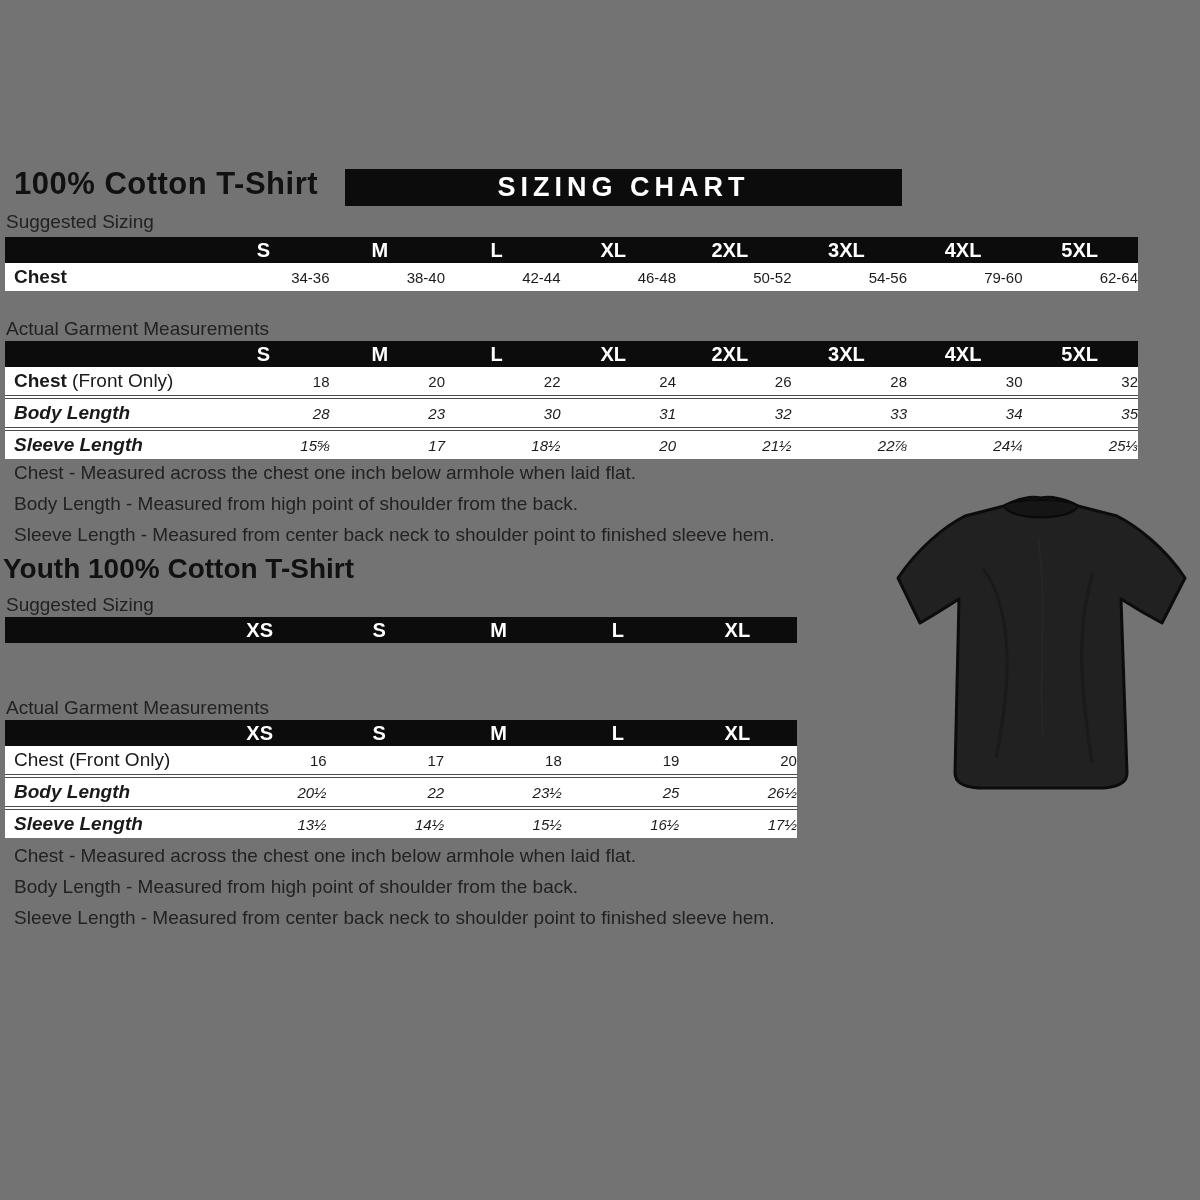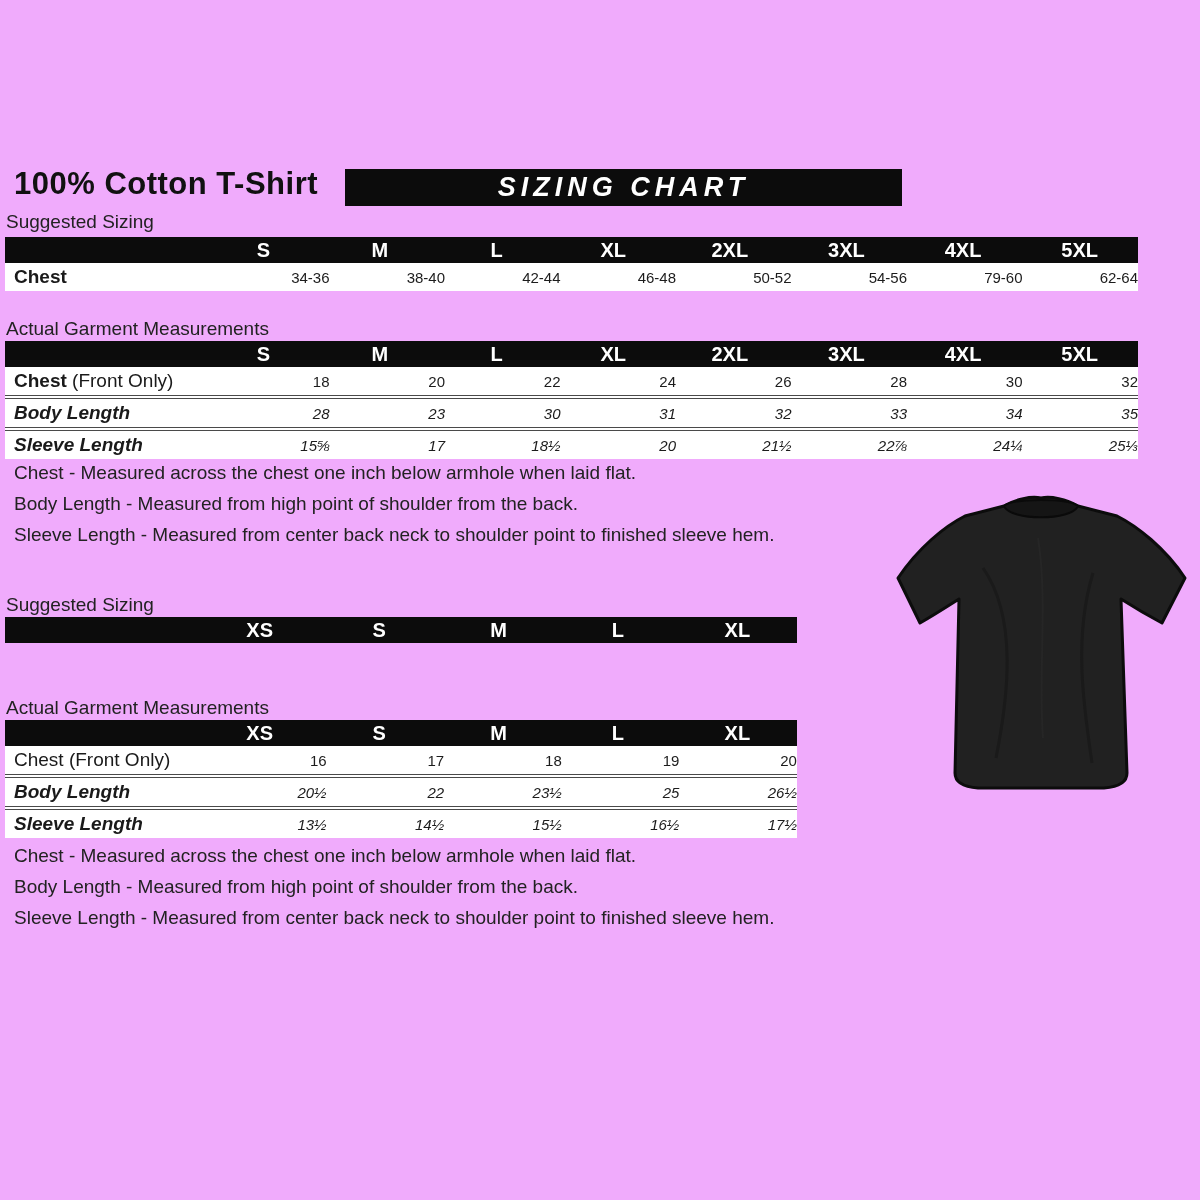--- a/index.html
+++ b/index.html
@@ -1,24 +1,24 @@
 <!DOCTYPE html>
 <html><head>
 <meta charset="utf-8">
 <style>
   html,body{margin:0;padding:0;background:#fff;}
-  #page{position:relative;width:1200px;height:1200px;background:#f0abfc;
+  #page{position:relative;width:1200px;height:1200px;background:#737373;
         font-family:"Liberation Sans", sans-serif;color:#1a1a1a;overflow:hidden;}
 
   .abs{position:absolute;}
 
   .main-title{font-size:31px;font-weight:600;letter-spacing:.5px;color:#111;}
   .youth-title{font-size:28px;font-weight:700;color:#111;}
   .banner{background:#0c0c0c;color:#fff;display:flex;align-items:center;justify-content:center;
-          font-size:27px;font-weight:900;letter-spacing:5px;font-style:italic;}
+          font-size:27px;font-weight:900;letter-spacing:5px;}
   .section-label{font-size:19px;color:#222;}
 
   
   .tbl{display:flex;flex-direction:column;}
   .hdr{display:flex;background:#0c0c0c;height:26px;align-items:center;}
   .row{display:flex;height:28px;align-items:center;background:#fff;}
   .row.sep{border-top:4px double #4a4a4a;font-style:italic;}
   .lab{flex:0 0 200px;padding-left:9px;font-size:19px;font-weight:700;white-space:nowrap;}
   .lab .suffix{font-weight:400;margin-top:28px;}
   .lab.regular, .lab.regular .lead{font-weight:400;}
@@ -120,20 +120,21 @@
       <div class="c">25⅓</div>
     </div>
   </div>
 
   <div class="abs notes" style="left:14px;top:462px;">
     <div>Chest - Measured across the chest one inch below armhole when laid flat.</div>
     <div>Body Length - Measured from high point of shoulder from the back.</div>
     <div>Sleeve Length - Measured from center back neck to shoulder point to finished sleeve hem.</div>
   </div>
 
+  <div class="abs youth-title" style="left:3px;top:553px;">Youth 100% Cotton T-Shirt</div>
 
   <div class="abs section-label" style="left:6px;top:594px;">Suggested Sizing</div>
 
   <div class="abs tbl yt" style="left:5px;top:617px;width:792px;">
     <div class="hdr">
       <div class="hspace"></div>
       <div class="hc">XS</div>
       <div class="hc">S</div>
       <div class="hc">M</div>
       <div class="hc">L</div>

